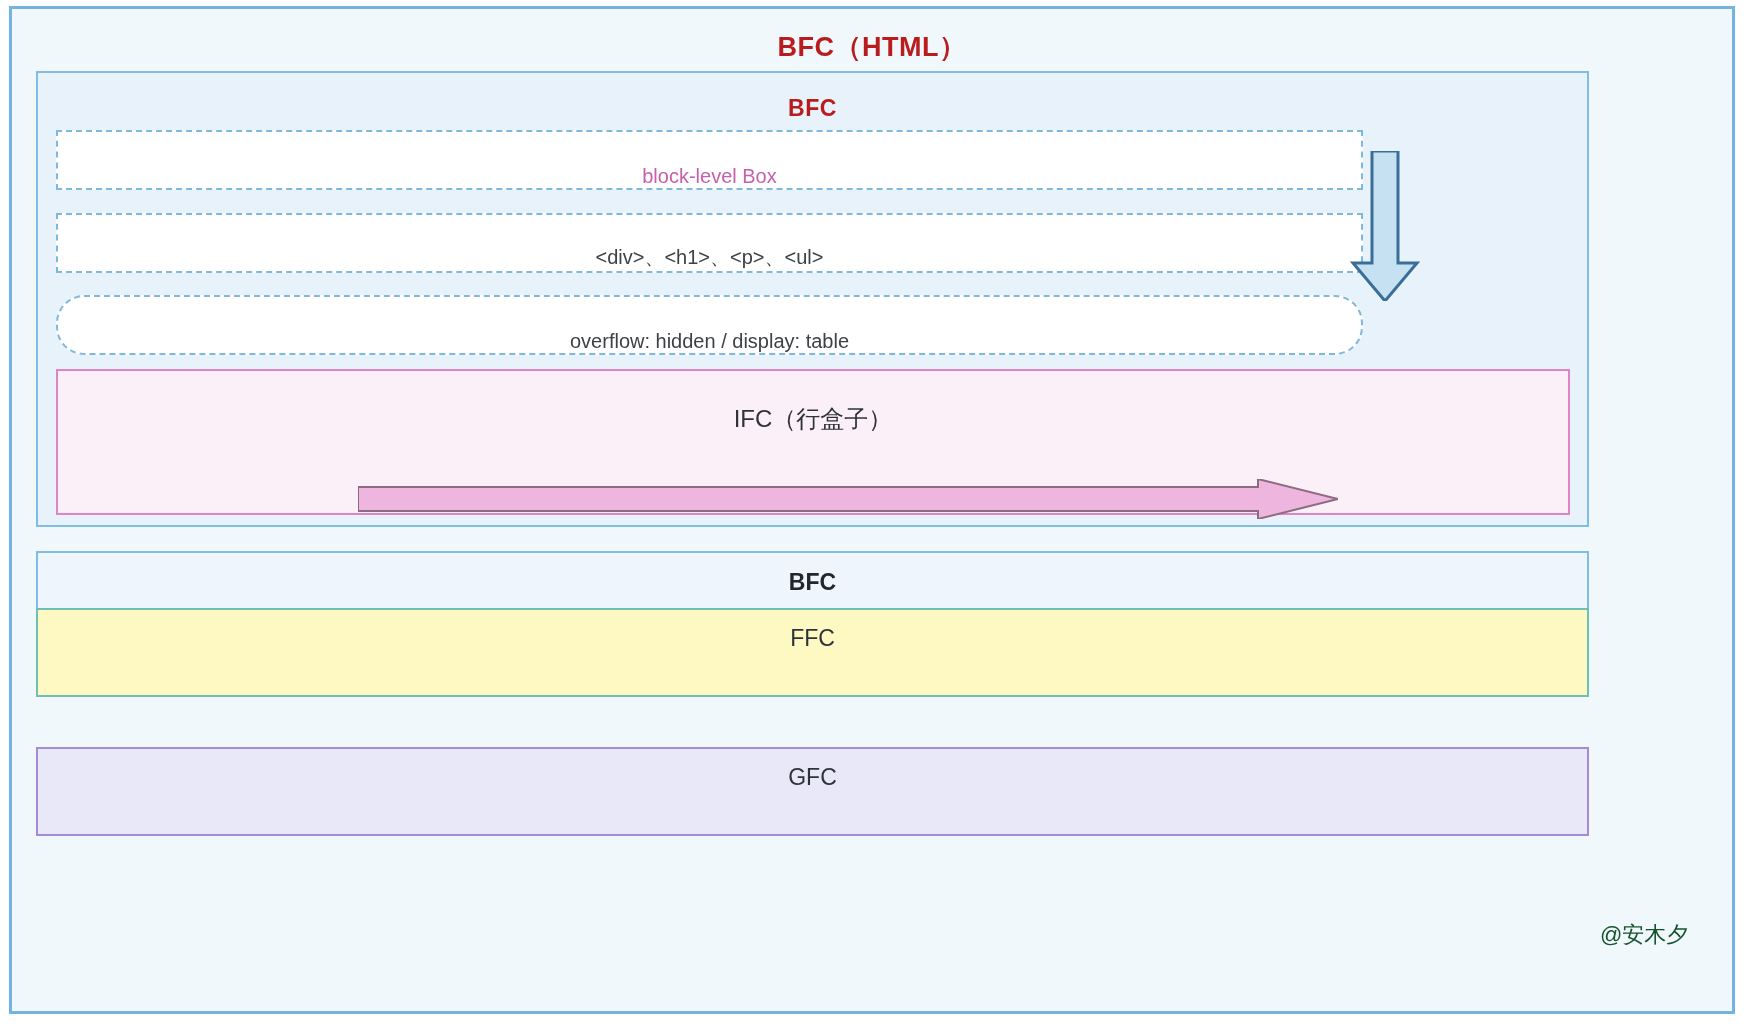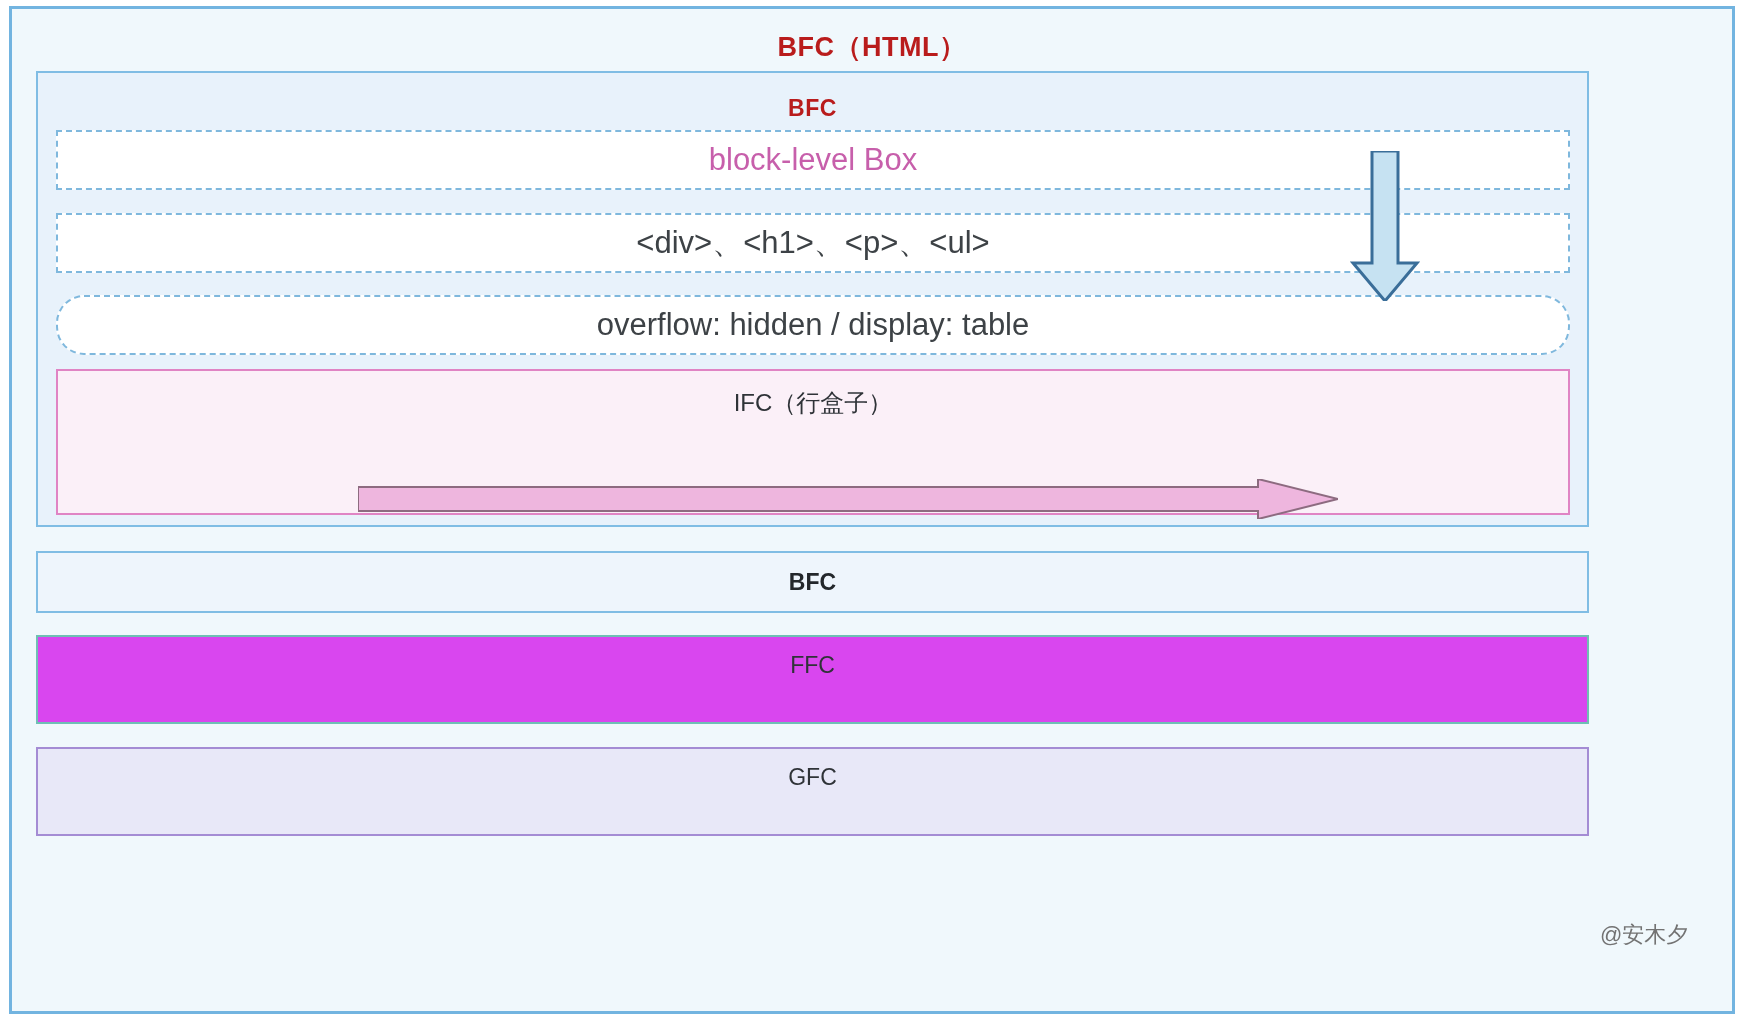--- a/index.html
+++ b/index.html
@@ -51,49 +51,49 @@
   }
   #inner-bfc-1-title {
     margin-top: 22px;
     font-size: 23px;
   }
 
   
   .dashed-row {
     position: absolute;
     left: 18px;
-    width: 1514px;
+    width: 1307px;
     box-sizing: border-box;
     border: 2px dashed #7fb8dd;
     background: #ffffff;
     display: flex;
-    align-items: center;
+    align-items: flex-end;
     justify-content: center;
     color: #3d4246;
-    font-size: 31px;
+    font-size: 20px;
   }
   #row-block-level { top: 57px;  height: 60px; }
   #row-tags        { top: 140px; height: 60px; }
   #row-overflow    { top: 222px; height: 60px; border-radius: 28px; }
 
   .pink-text { color: #c75fab; }
 
   
   #ifc-box {
     position: absolute;
     left: 18px;
     top: 296px;
     width: 1514px;
     height: 146px;
     box-sizing: border-box;
     border: 2px solid #e084c4;
     background: #fbf0f8;
   }
   #ifc-title {
-    margin-top: 16px;
+    margin-top: 32px;
     text-align: center;
     font-size: 24px;
     color: #2f3338;
   }
 
   .ifc-inline-row {
     position: absolute;
     left: 20px;
     top: 62px;
     width: 1470px;
@@ -150,24 +150,24 @@
   #box-bfc2 {
     top: 542px;
     height: 62px;
     border: 2px solid #80bde4;
     background: #eef5fc;
     font-size: 23px;
     font-weight: bold;
     color: #23272b;
   }
   #box-ffc {
-    top: 626px;
+    top: 599px;
     height: 89px;
     border: 2px solid #6fc0b4;
-    background: #d946ef;
+    background: #fef9c3;
     font-size: 23px;
     color: #2f3338;
   }
   #box-gfc {
     top: 738px;
     height: 89px;
     border: 2px solid #a48cd4;
     background: #e8e8f8;
     font-size: 23px;
     color: #2f3338;
@@ -177,21 +177,21 @@
     position: relative;
     top: -14px;
   }
 
   
   #watermark {
     position: absolute;
     left: 1600px;
     top: 920px;
     font-size: 22px;
-    color: #737373;
+    color: #14532d;
     white-space: nowrap;
   }
 </style>
 </head>
 <body>
 
 <div id="root-bfc">
 
   <div id="root-title" class="title-bar">BFC（HTML）</div>
 

